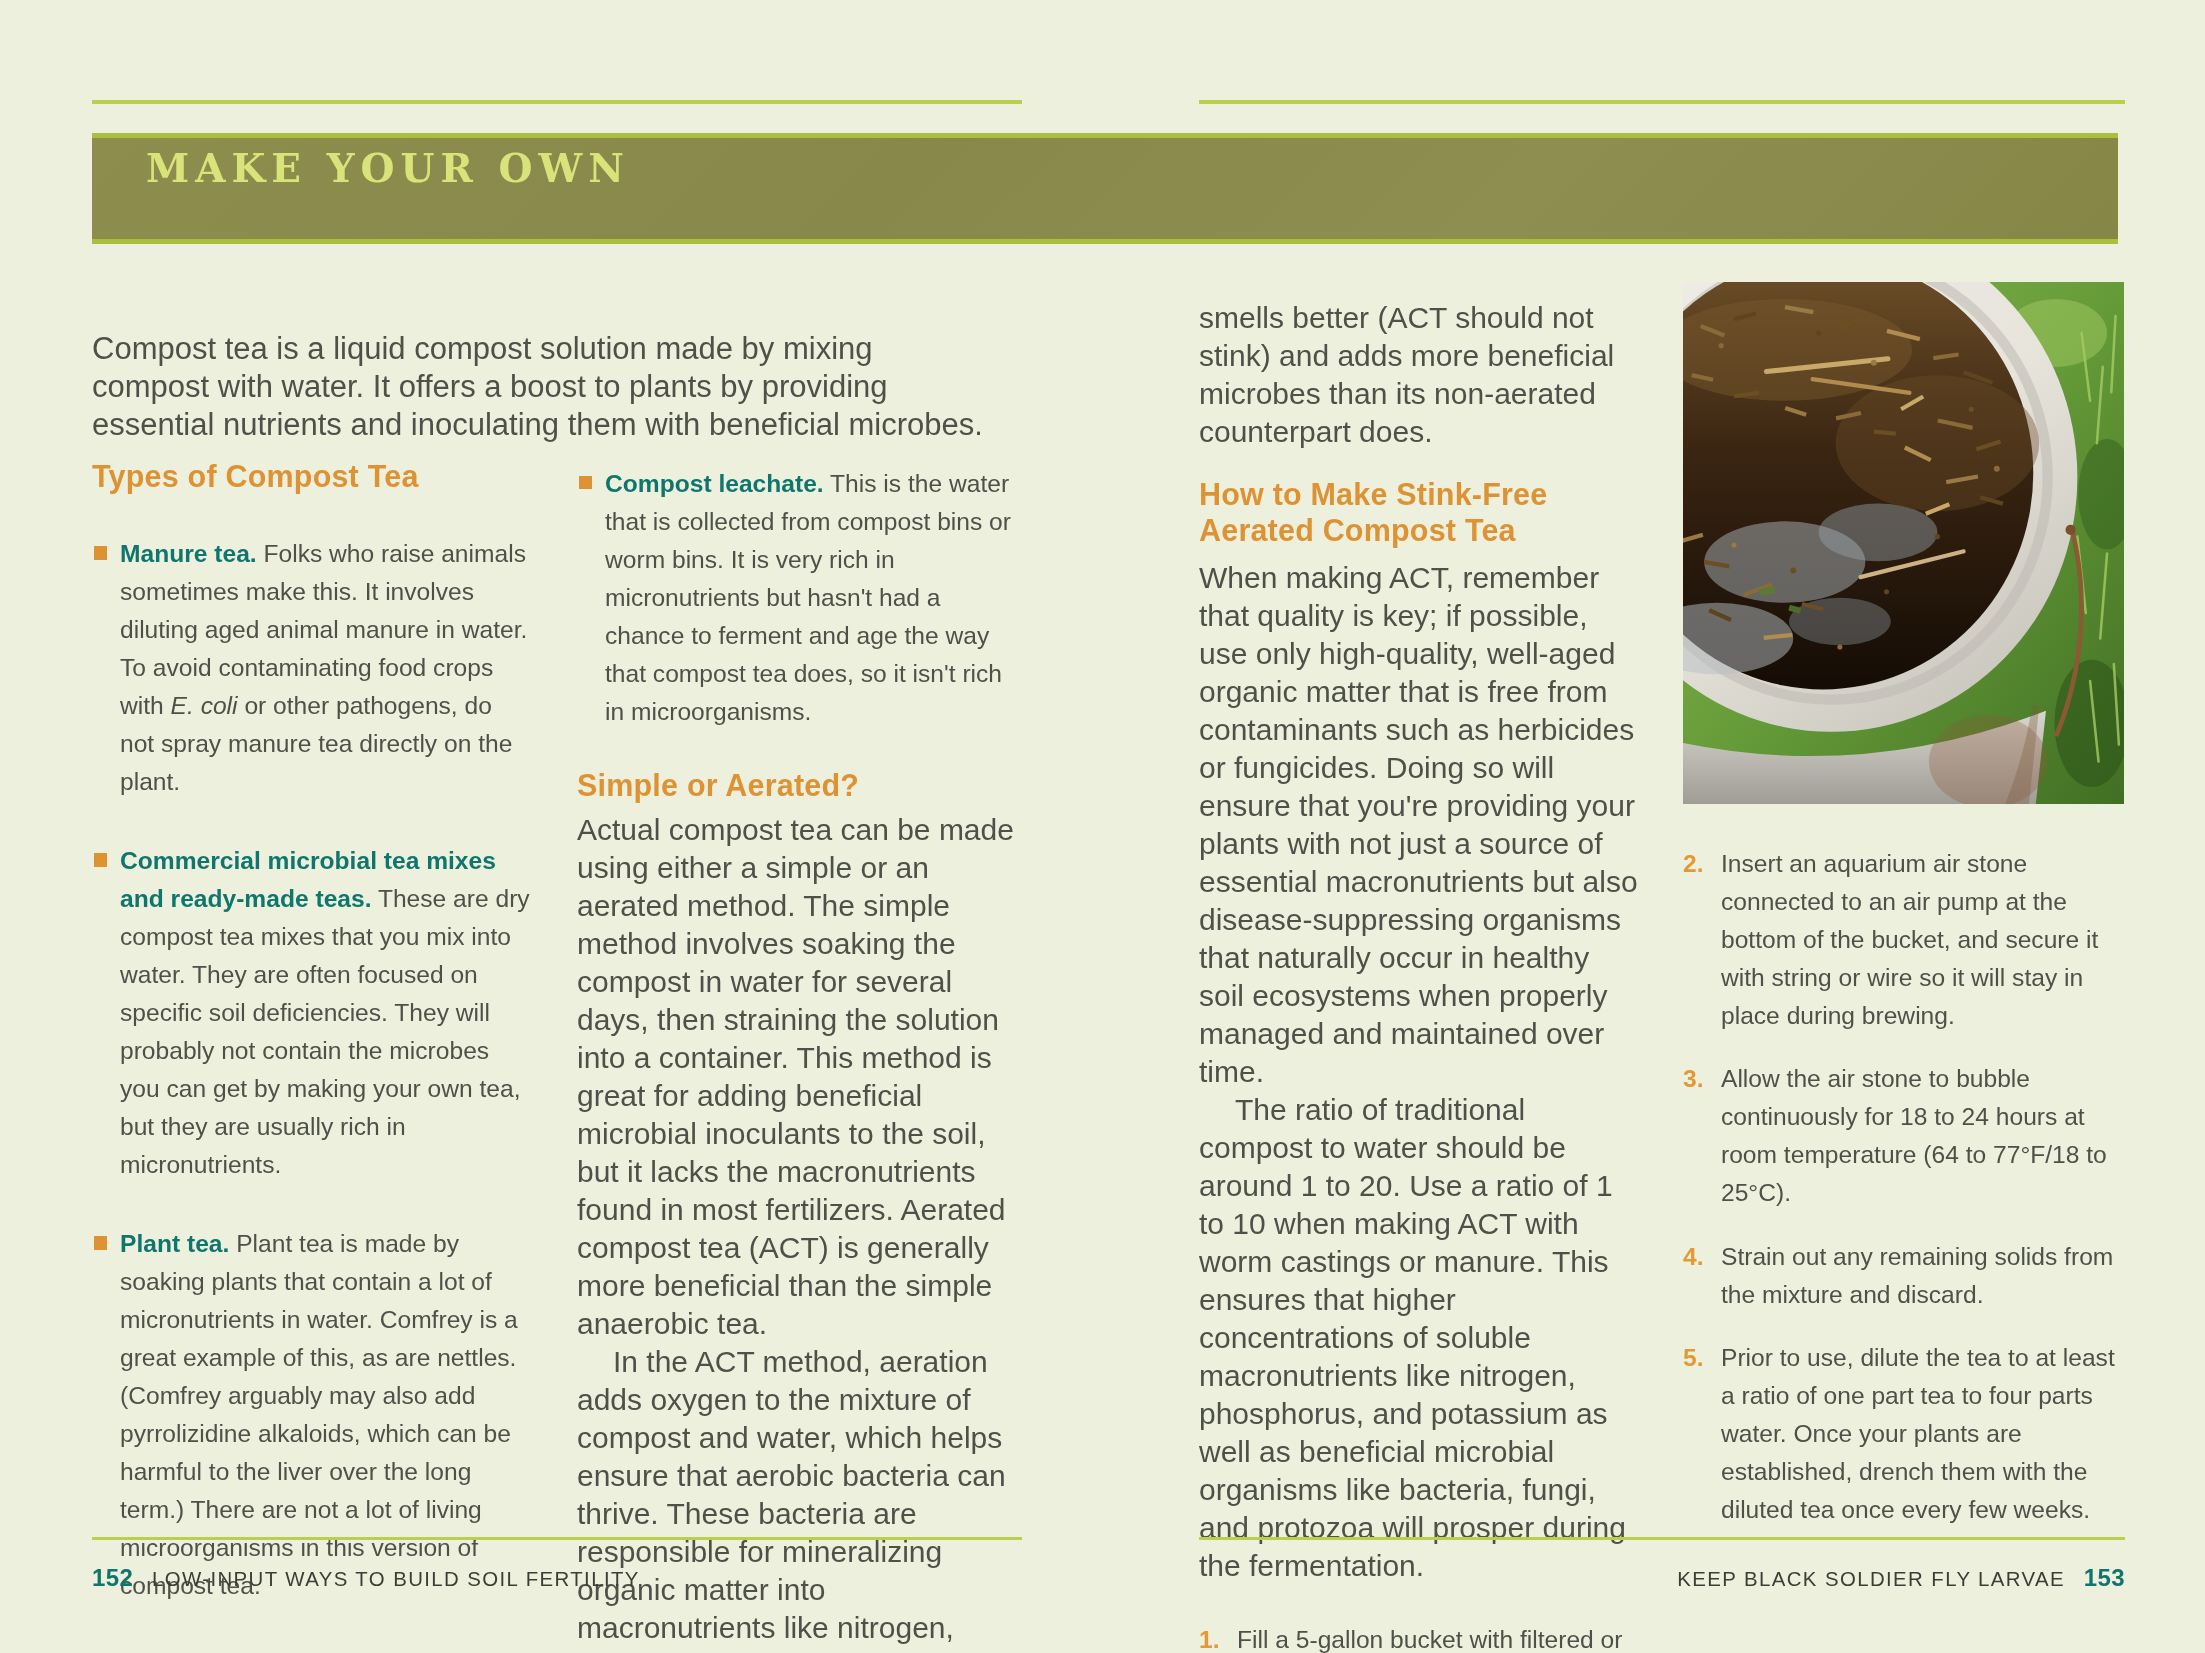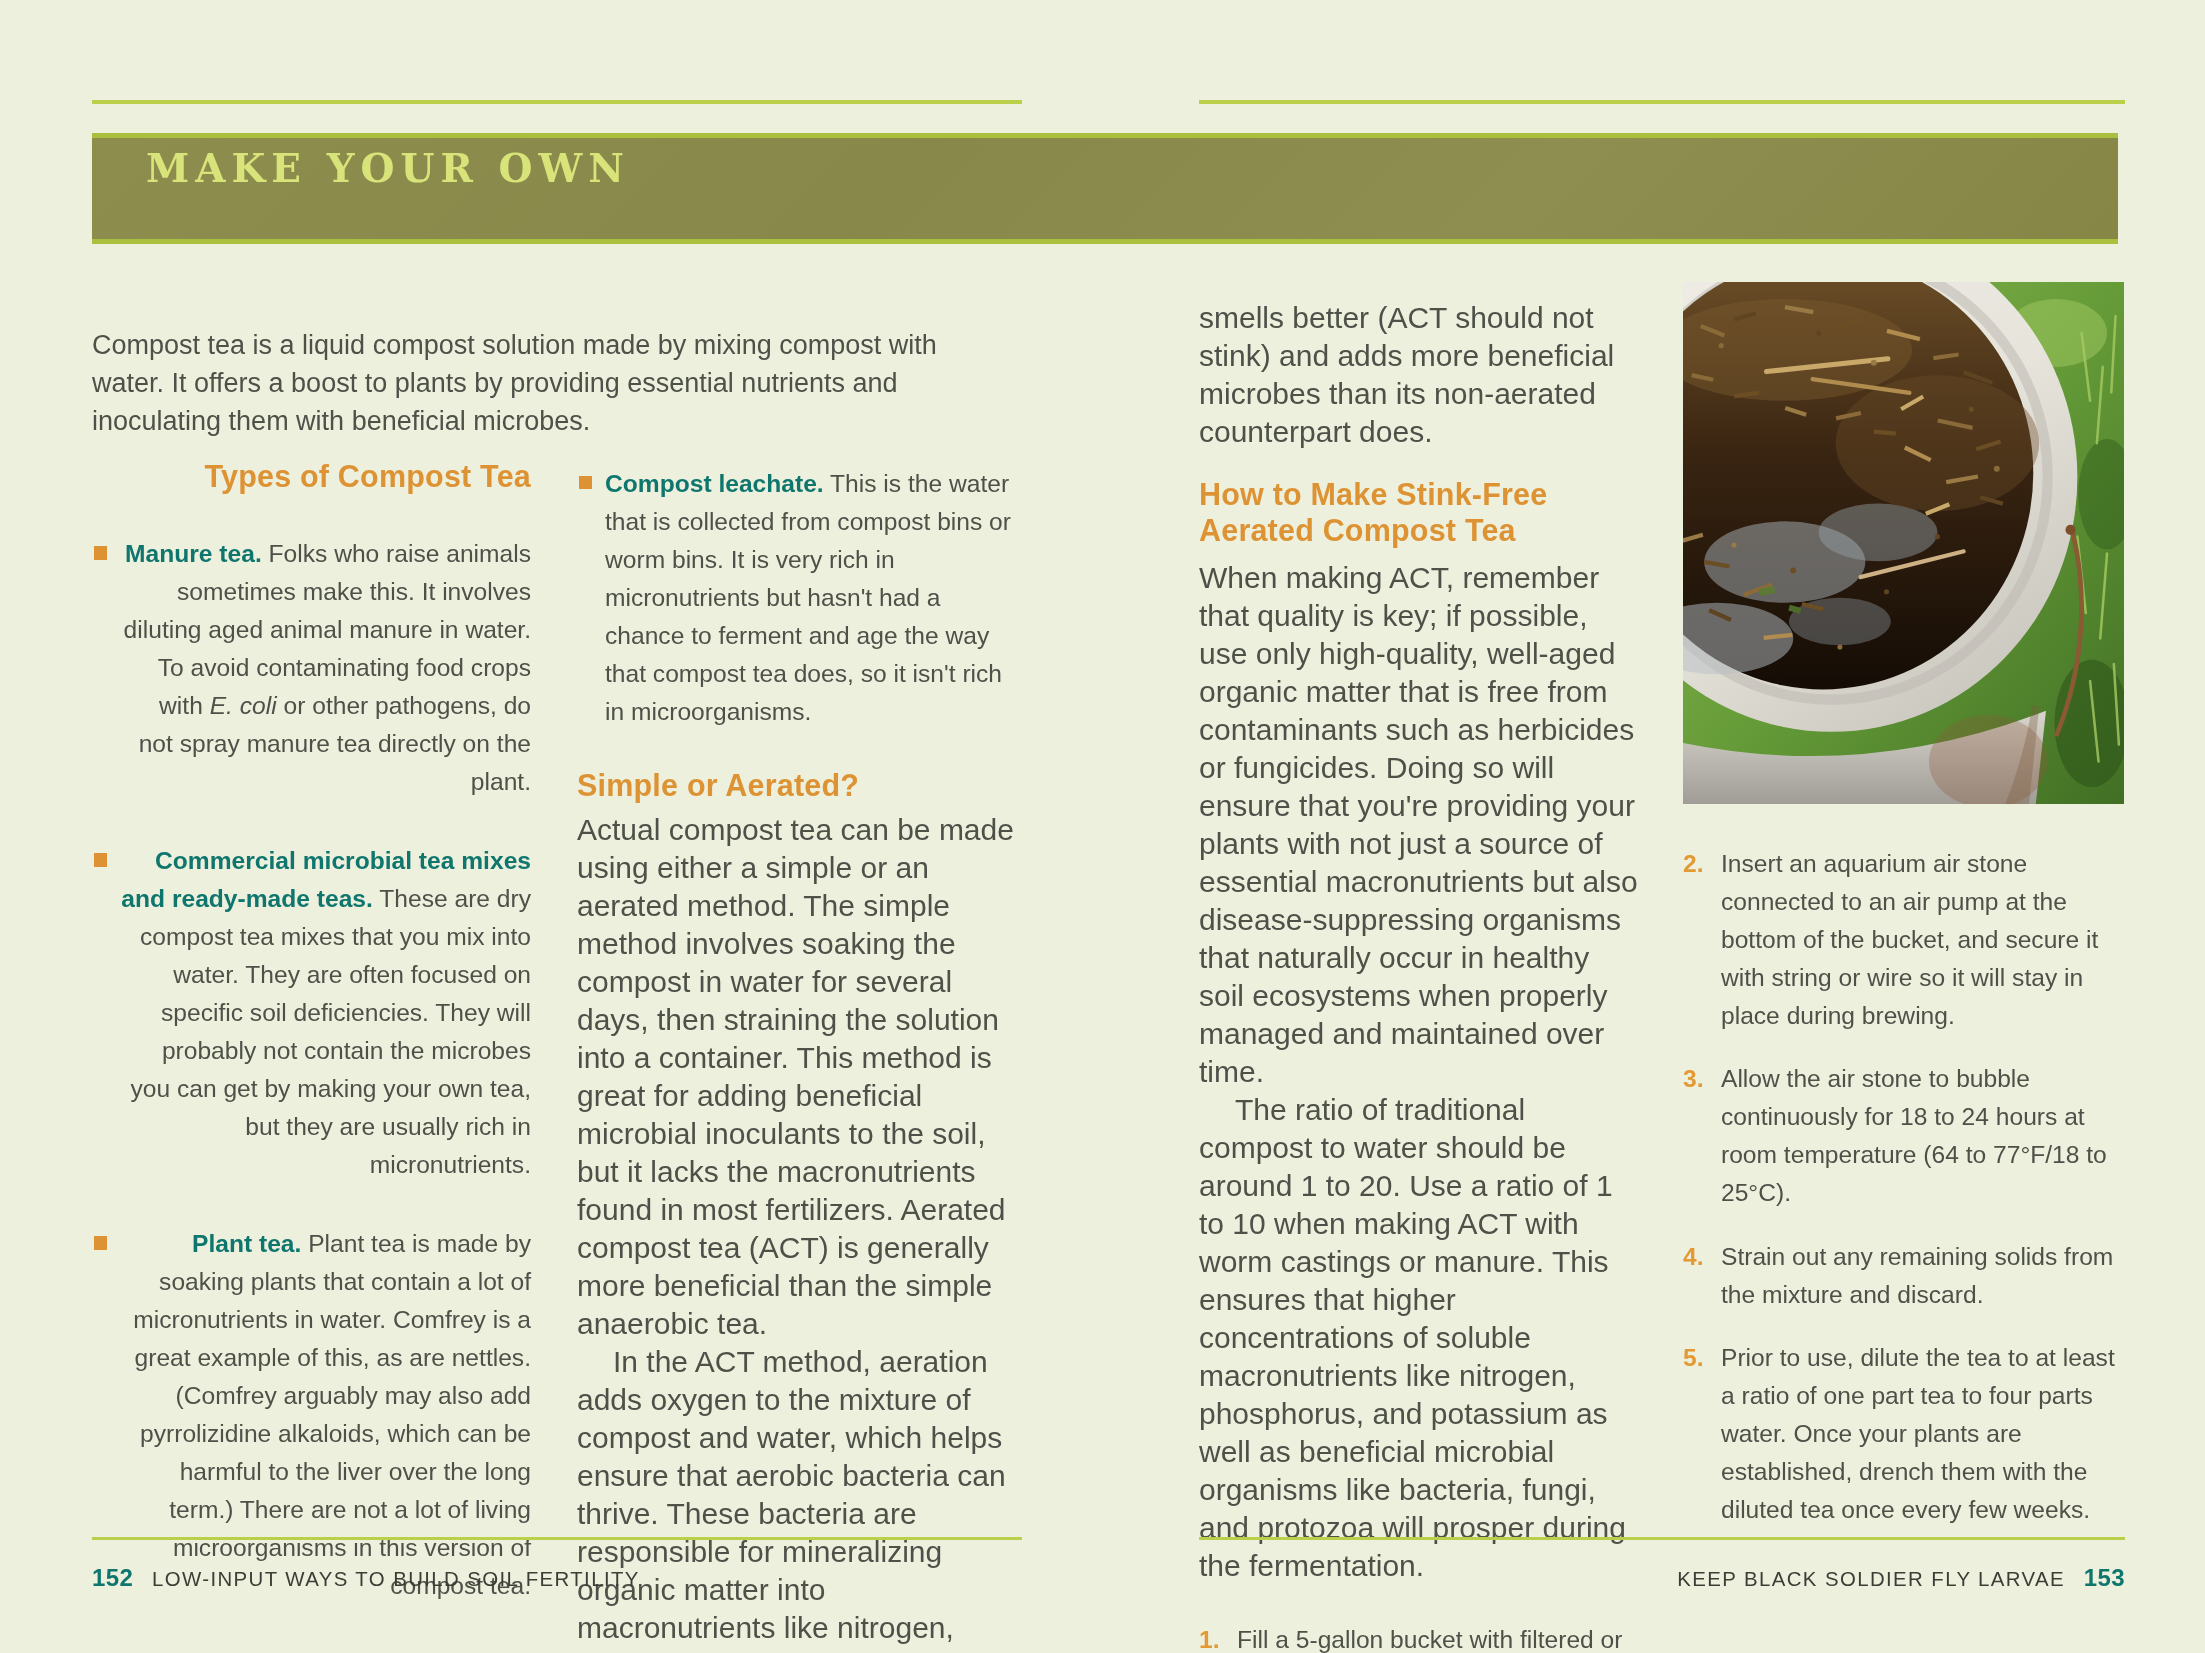--- a/index.html
+++ b/index.html
@@ -20,24 +20,24 @@
     background:linear-gradient(135deg,#8d8d4e 0%,#88884a 40%,#8e8e50 70%,#868647 100%);
     border-top:5.1px solid #a9bf3d;border-bottom:5.1px solid #a9bf3d;
   }
   .banner-text{
     padding:6.8px 0 0 54px;
     font-family:"DejaVu Serif", serif;font-weight:bold;
     font-size:39px;line-height:47px;letter-spacing:6px;color:#d8e379;
   }
   .intro{
     position:absolute;left:92px;top:299px;width:895px;
-    font-size:27px;line-height:38px;
+    font-size:31px;line-height:38px;
   }
   .col{position:absolute;}
-  #col1{left:92px;top:458px;width:439px;text-align:right;}
+  #col1{left:92px;top:458px;width:439px;}
   #col2{left:577px;top:458px;width:444px;}
   #col3{left:1199px;top:299px;width:443px;}
   #col4{left:1683px;top:282px;width:443px;}
 
   .sect{
     margin:0;font-size:30.5px;line-height:36px;font-weight:600;
     color:#dd9333;letter-spacing:0.2px;
   }
   .bullet{
     position:relative;padding-left:28px;

